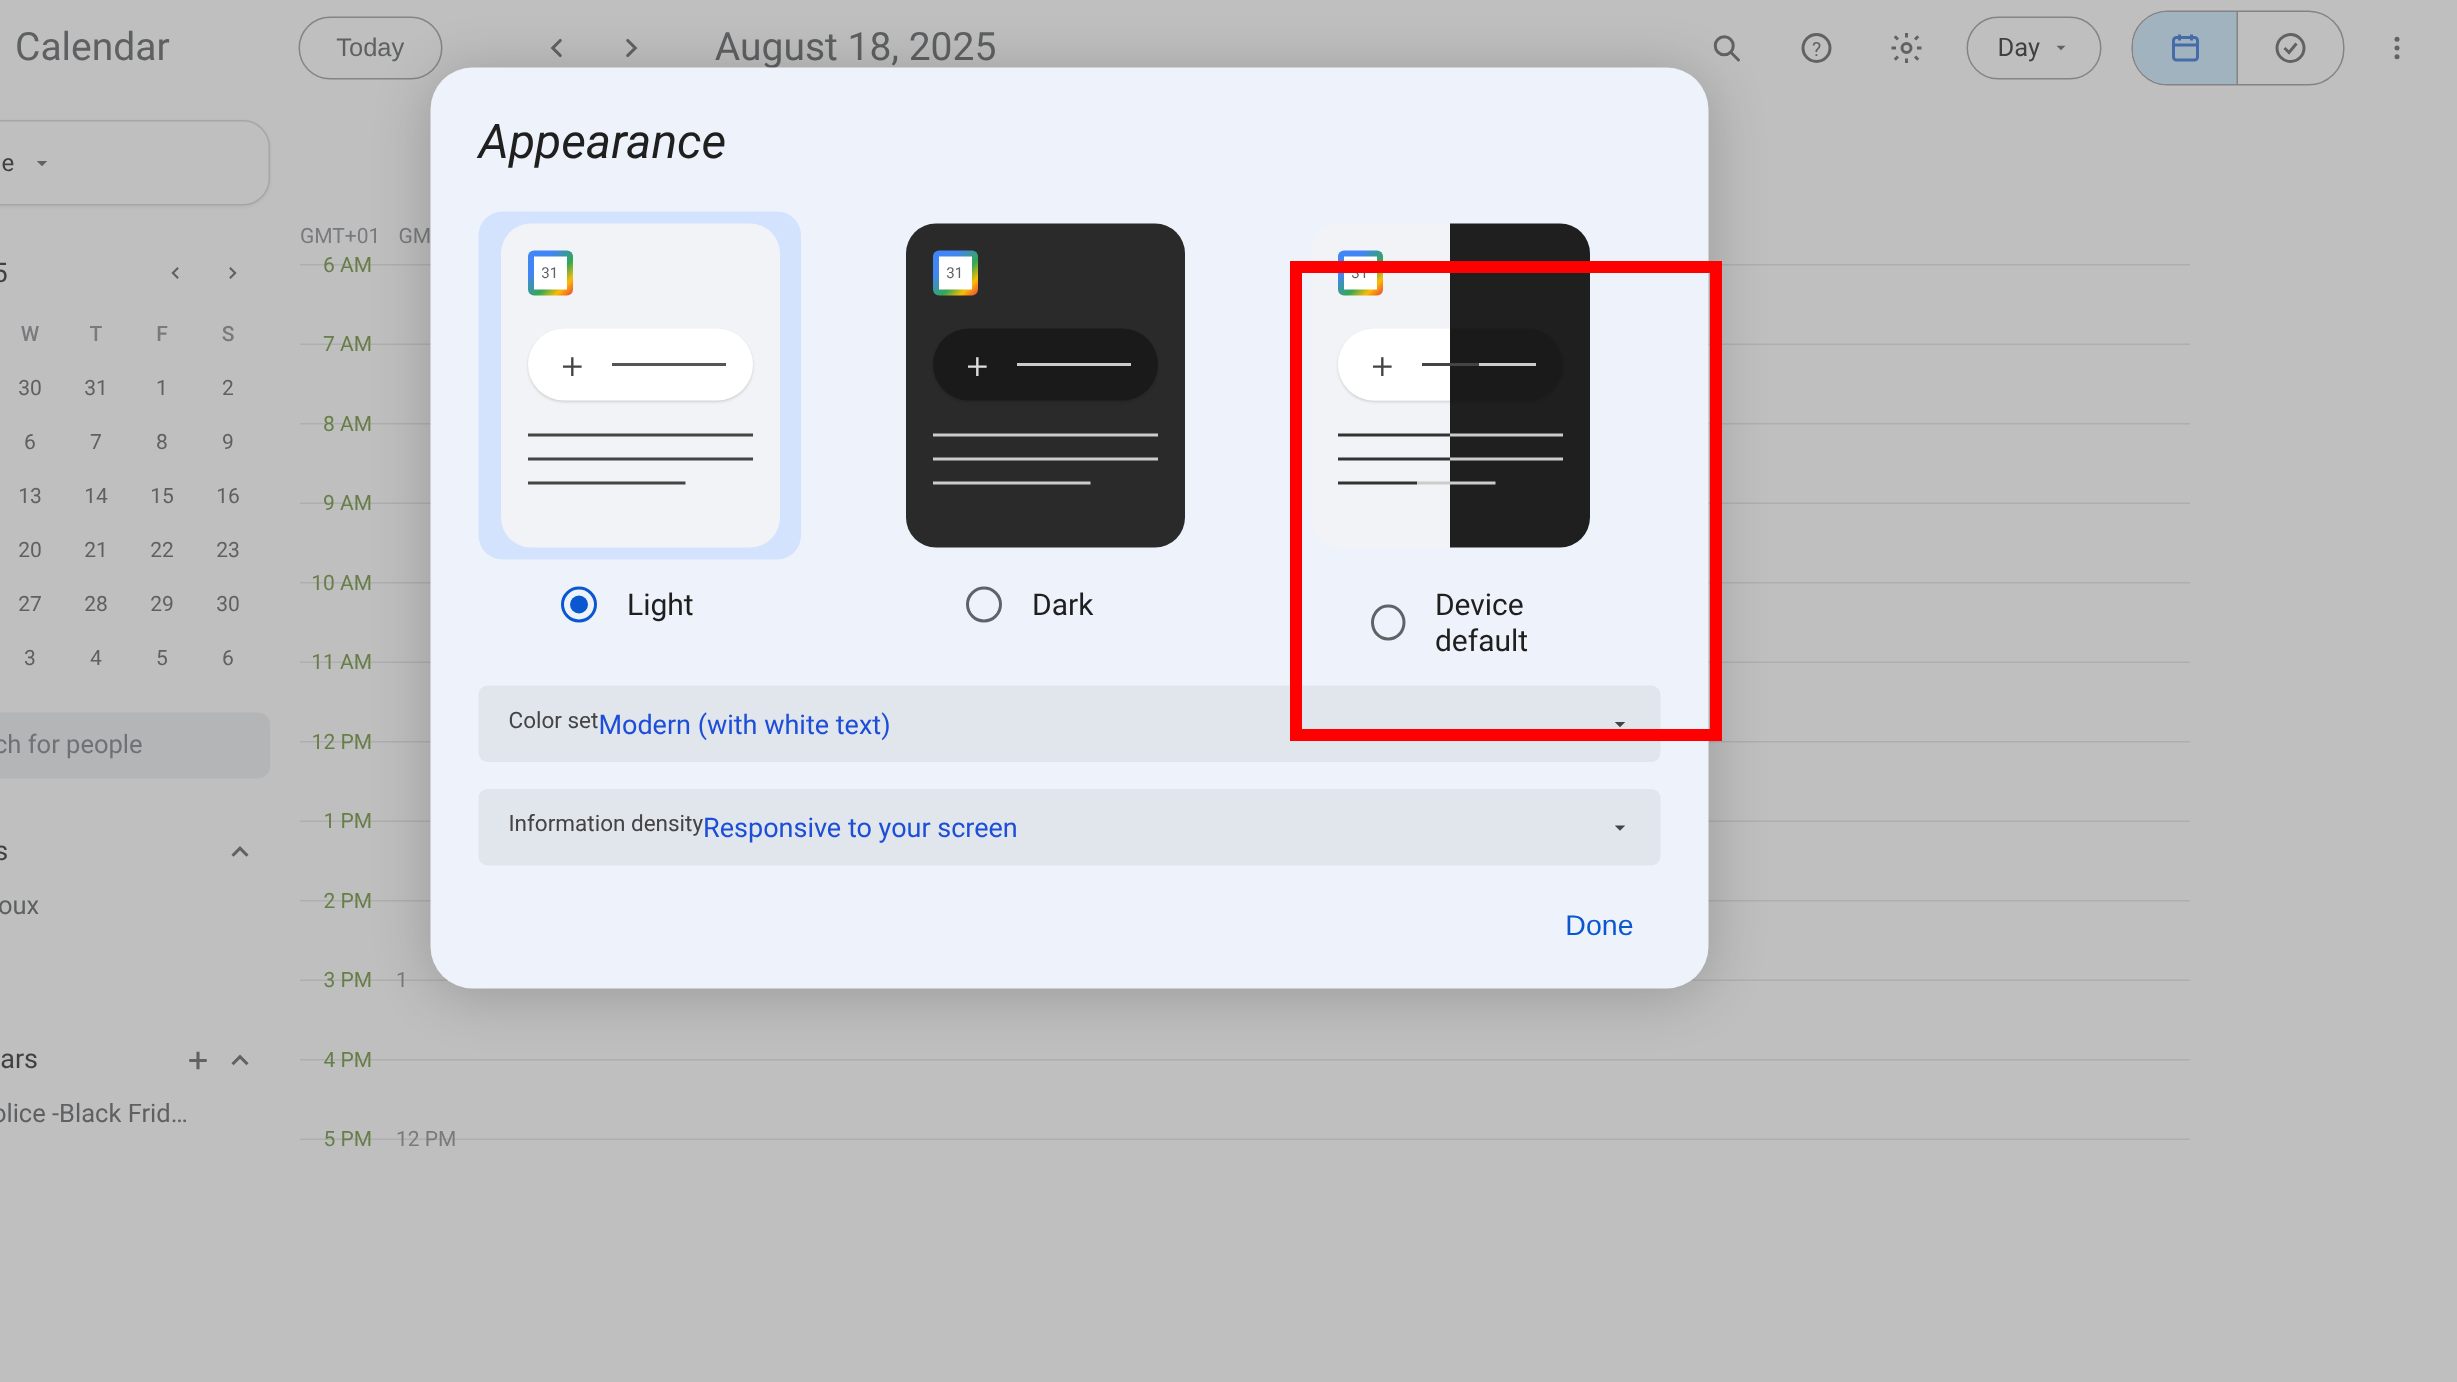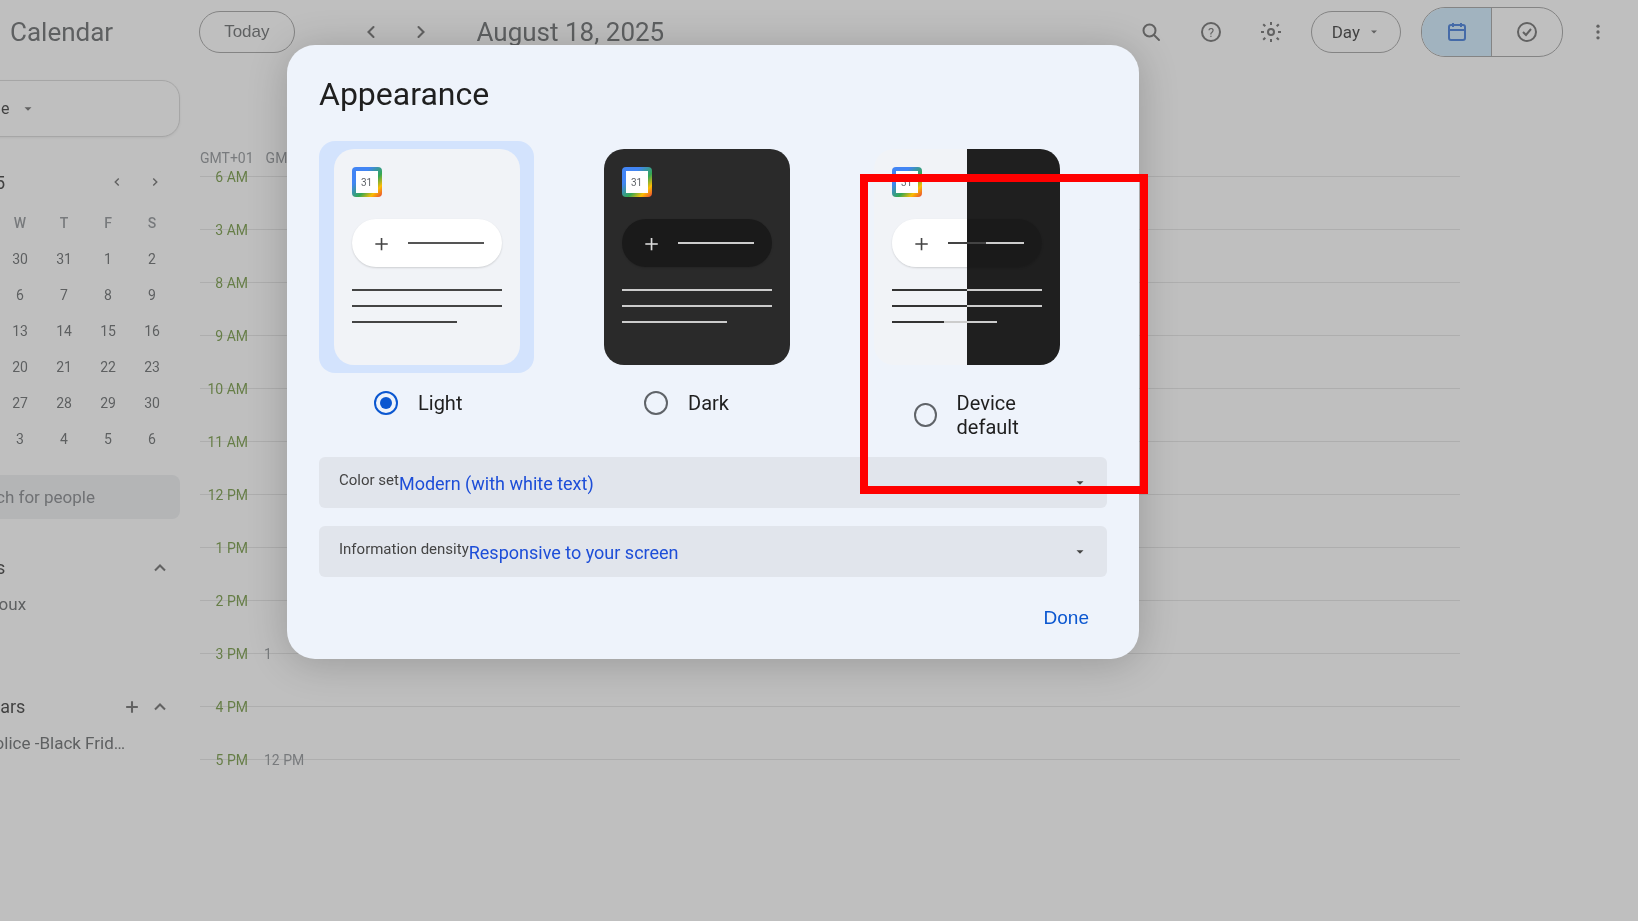--- a/index.html
+++ b/index.html
@@ -117,21 +117,21 @@
   position: absolute;
   left: 287px;
   top: 45px;
   width: 852px;
   background: #eef3fb;
   border-radius: 28px;
   padding: 30px 0 20px 0;
   z-index: 10;
   box-shadow: 0 4px 40px rgba(0,0,0,0.2);
 }
-.modal-title { font-size: 32px; color: #1f1f1f; margin-left: 32px; margin-bottom: 28px; }
+.modal-title { font-size: 32px; color: #1f1f1f; margin-left: 32px; margin-bottom: 28px; font-style: italic; }
 .theme-row { display: flex; gap: 55px; margin-left: 32px; }
 .theme-option { width: 215px; }
 .theme-option.selected .theme-preview-wrap { background: #d3e3fd; border-radius: 16px; }
 .theme-preview-wrap { width: 215px; height: 232px; display: flex; align-items: center; justify-content: center; }
 .theme-preview {
   width: 186px;
   height: 216px;
   border-radius: 20px;
   padding: 18px;
 }
@@ -365,21 +365,21 @@
   <div class="tz-row">
     <span>GMT+01</span>
     <span>GMT</span>
   </div>
   <div id="hours">
       <div class="hour-row">
         <div class="hour-label">6 AM</div>
         <div class="hour-label2"></div>
       </div>
       <div class="hour-row">
-        <div class="hour-label">3 AM</div>
+        <div class="hour-label">7 AM</div>
         <div class="hour-label2"></div>
       </div>
       <div class="hour-row">
         <div class="hour-label">8 AM</div>
         <div class="hour-label2"></div>
       </div>
       <div class="hour-row">
         <div class="hour-label">9 AM</div>
         <div class="hour-label2"></div>
       </div>

